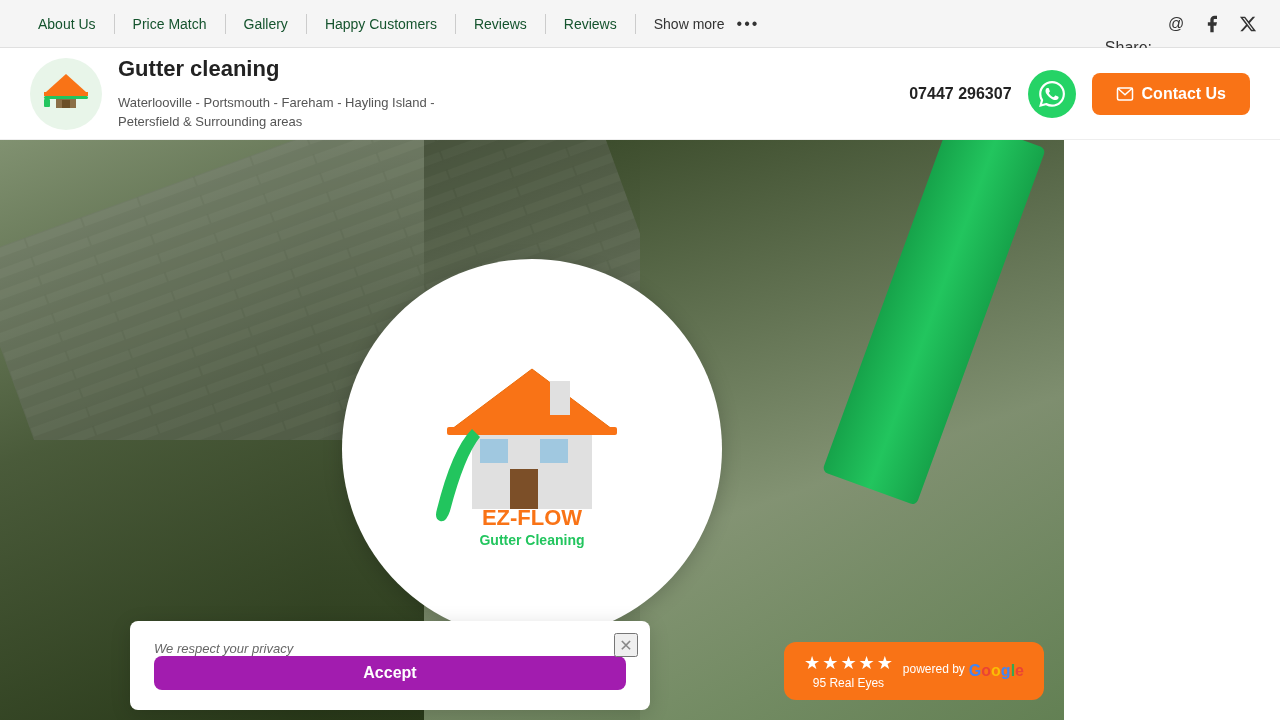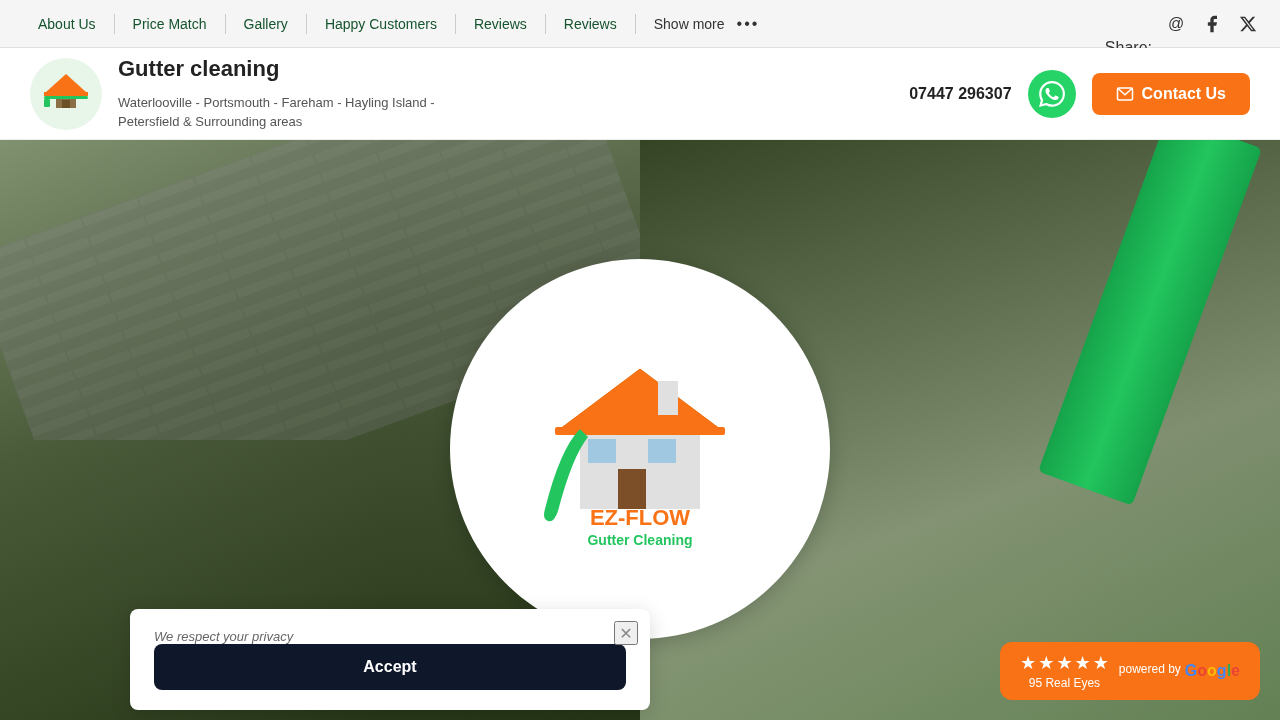--- a/index.html
+++ b/index.html
@@ -139,21 +139,21 @@
       font-size: 16px;
       font-weight: 600;
       cursor: pointer;
       display: flex;
       align-items: center;
       gap: 8px;
     }
 
     
     .hero {
-      width: 1280px;
+      width: 1064px;
       height: 580px;
       position: relative;
       overflow: hidden;
       text-decoration: underline;
     }
     .hero-bg {
       width: 100%;
       height: 100%;
       background: linear-gradient(to right, #4a5f3a 0%, #3d4f30 30%, #6b7c5a 50%, #5a6b4a 70%, #3a4a30 100%);
       position: absolute;
@@ -262,25 +262,25 @@
       margin-bottom: 0;
     }
     .cookie-text {
       font-size: 13px;
       color: #555;
       margin-bottom: 16px;
       line-height: 1.5;
     }
     .accept-btn {
       width: 100%;
-      background: #0f172a;
+      background: #a21caf;
       color: white;
       border: none;
       border-radius: 8px;
-      padding: 14px;
+      padding: 8px;
       font-size: 16px;
       font-weight: 600;
       cursor: pointer;
     }
   </style>
 </head>
 <body>
 
 <nav class="top-nav">
   <span class="nav-item">About Us</span>

